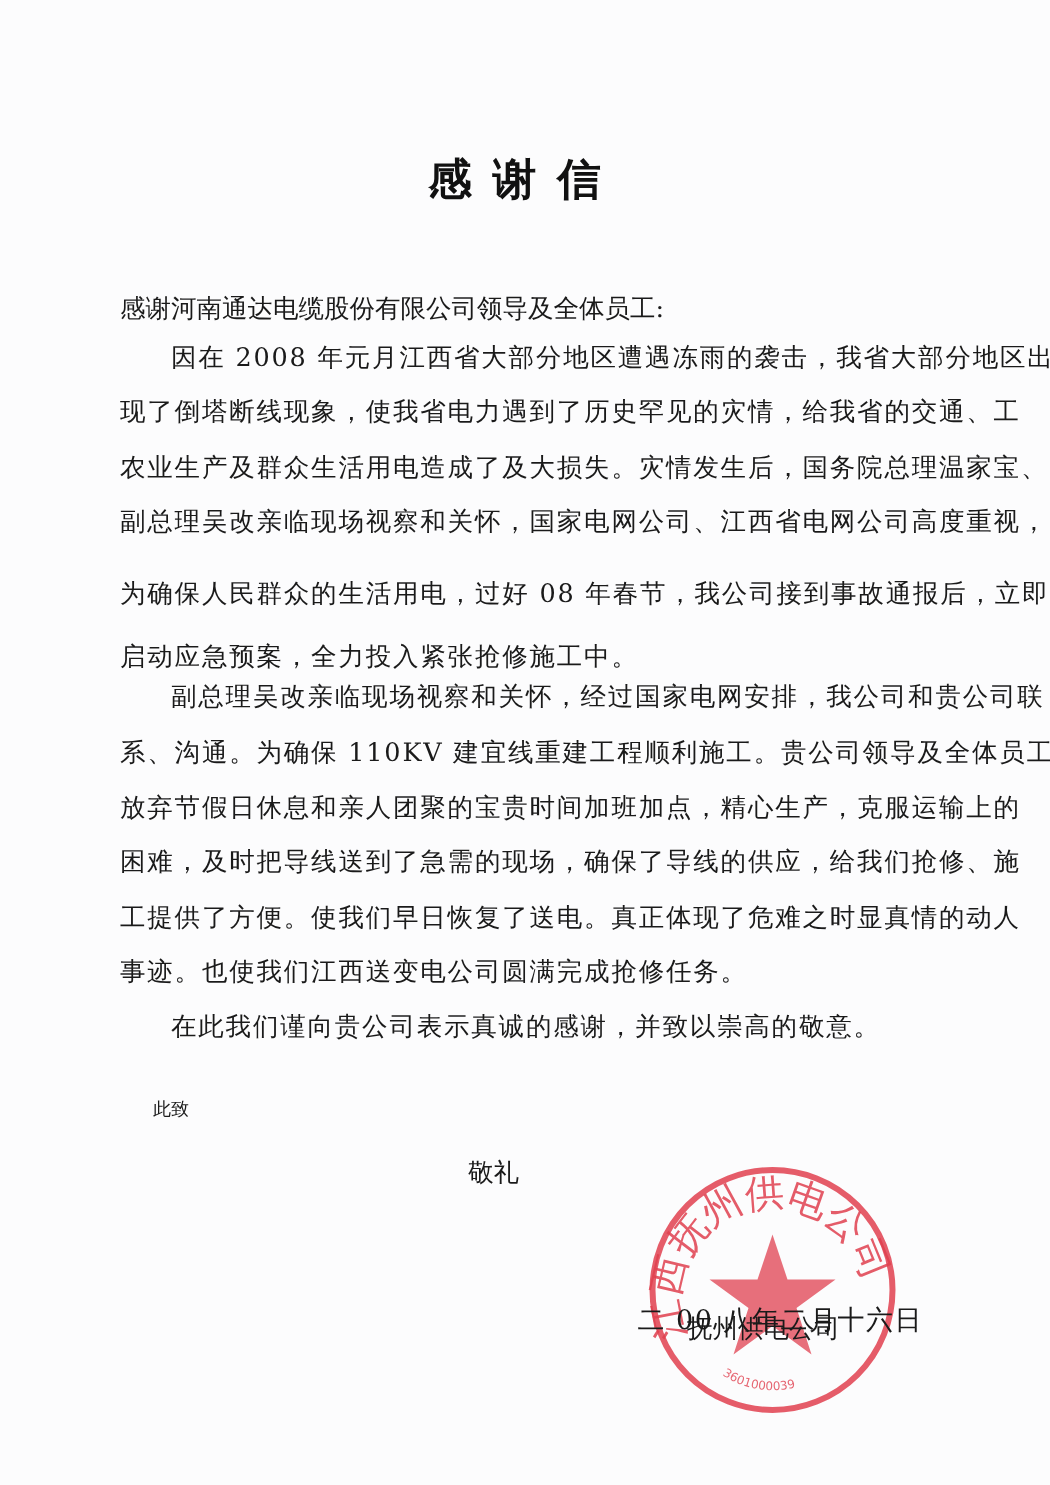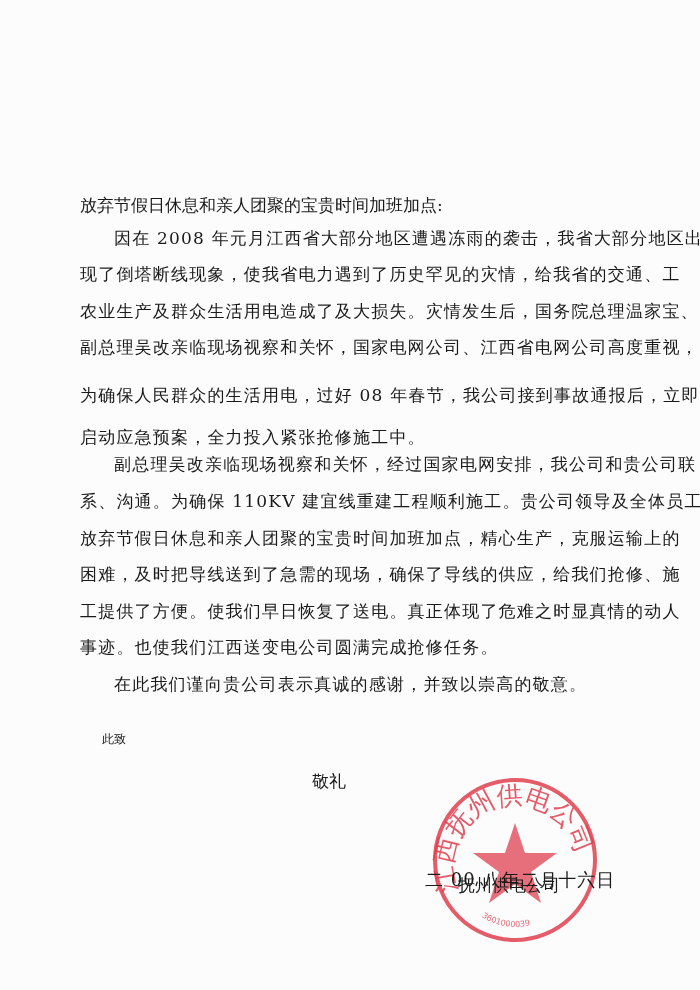--- a/index.html
+++ b/index.html
@@ -21,21 +21,22 @@
   .closing-1 { position: absolute; top: 731px; left: 102px; font-size: 12px; }
   .closing-2 { position: absolute; top: 770px; left: 312px; font-size: 17px; }
   .signer { position: absolute; top: 874px; left: 458px; font-size: 17px; }
   .date { position: absolute; top: 868px; left: 425px; font-size: 18px; letter-spacing: 1px; }
   .seal { position: absolute; left: 430px; top: 775px; width: 170px; height: 170px; pointer-events: none; }
 </style>
 </head>
 <body>
 
 <div class="page">
-  <div class="salutation">放弃节假日休息和亲人团聚的宝贵时间加班加点:</div>
+  <div class="title">感谢信</div>
+  <div class="salutation">感谢河南通达电缆股份有限公司领导及全体员工:</div>
 
   <div id="body">
       <div class="body-line indent" style="top: 227px;">因在 2008 年元月江西省大部分地区遭遇冻雨的袭击，我省大部分地区出</div>
       <div class="body-line" style="top: 263px;">现了倒塔断线现象，使我省电力遇到了历史罕见的灾情，给我省的交通、工</div>
       <div class="body-line" style="top: 300px;">农业生产及群众生活用电造成了及大损失。灾情发生后，国务院总理温家宝、</div>
       <div class="body-line" style="top: 336px;">副总理吴改亲临现场视察和关怀，国家电网公司、江西省电网公司高度重视，</div>
       <div class="body-line" style="top: 384px;">为确保人民群众的生活用电，过好 08 年春节，我公司接到事故通报后，立即</div>
       <div class="body-line" style="top: 410px; margin-top: 16px;">启动应急预案，全力投入紧张抢修施工中。</div>
       <div class="body-line indent" style="top: 453px;">副总理吴改亲临现场视察和关怀，经过国家电网安排，我公司和贵公司联</div>
       <div class="body-line" style="top: 490px;">系、沟通。为确保 110KV 建宜线重建工程顺利施工。贵公司领导及全体员工</div>

